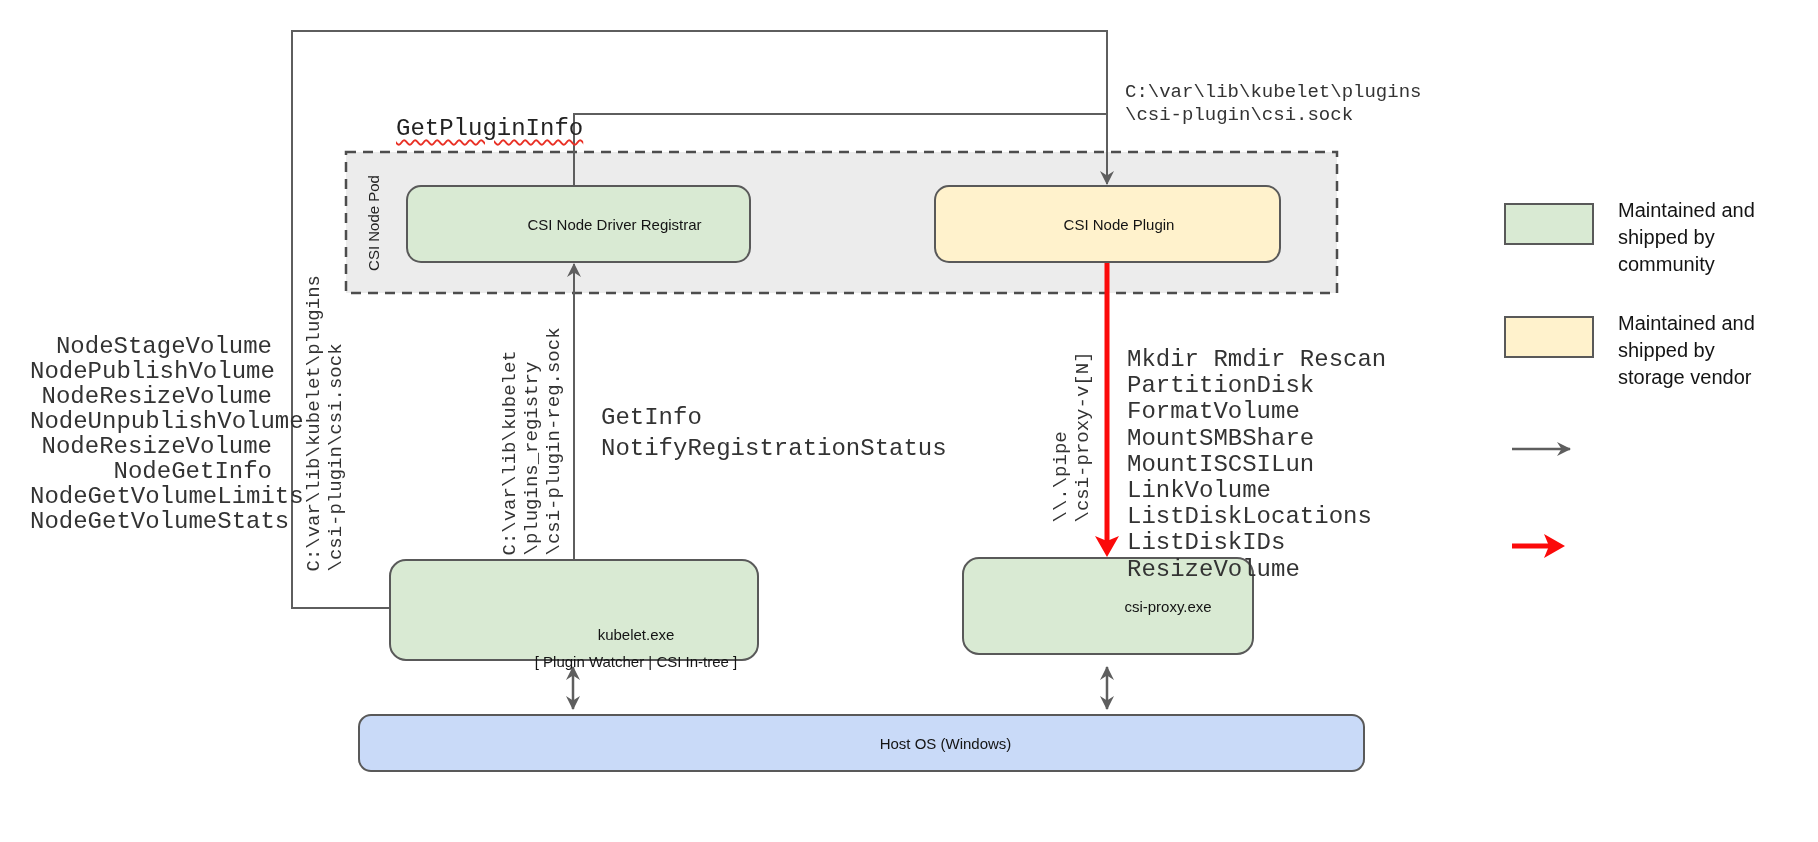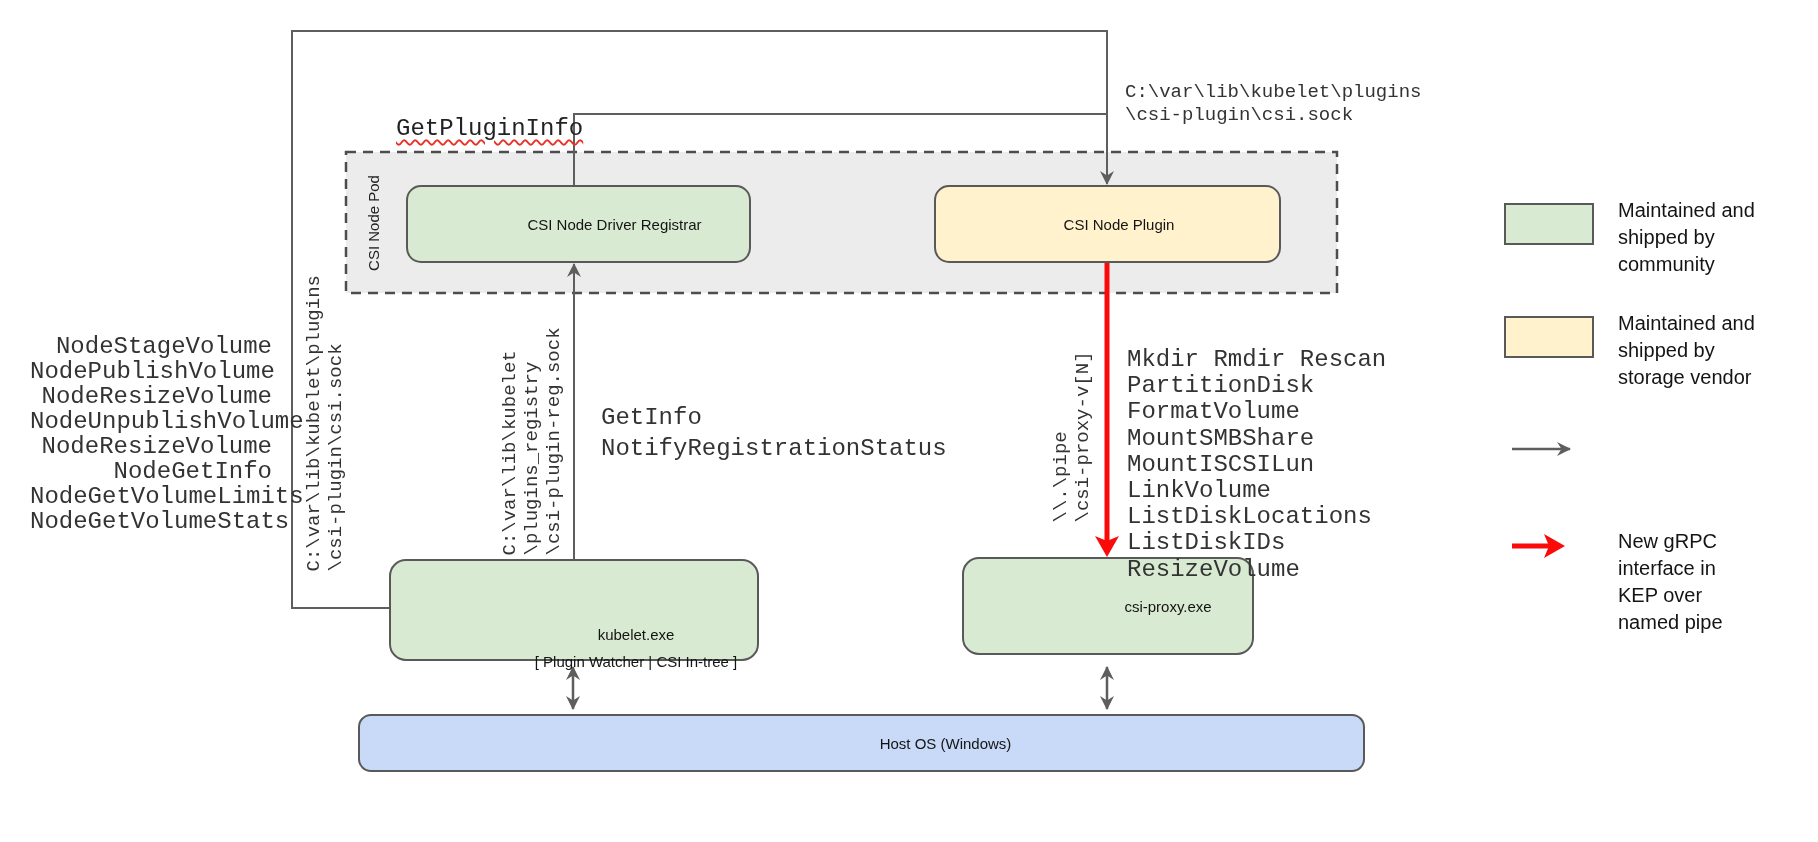--- a/index.html
+++ b/index.html
@@ -115,20 +115,14 @@
   <div class="legendtext" style="left:1618px; top:197px;">
       <div>Maintained and</div>
       <div>shipped by</div>
       <div>community</div>
     </div>
   <div class="legendtext" style="left:1618px; top:310px;">
       <div>Maintained and</div>
       <div>shipped by</div>
       <div>storage vendor</div>
     </div>
-  <div class="legendtext" style="left:1618px; top:528px;">
-      <div>New gRPC</div>
-      <div>interface in</div>
-      <div>KEP over</div>
-      <div>named pipe</div>
-    </div>
 
 </div>
 
 </body></html>

